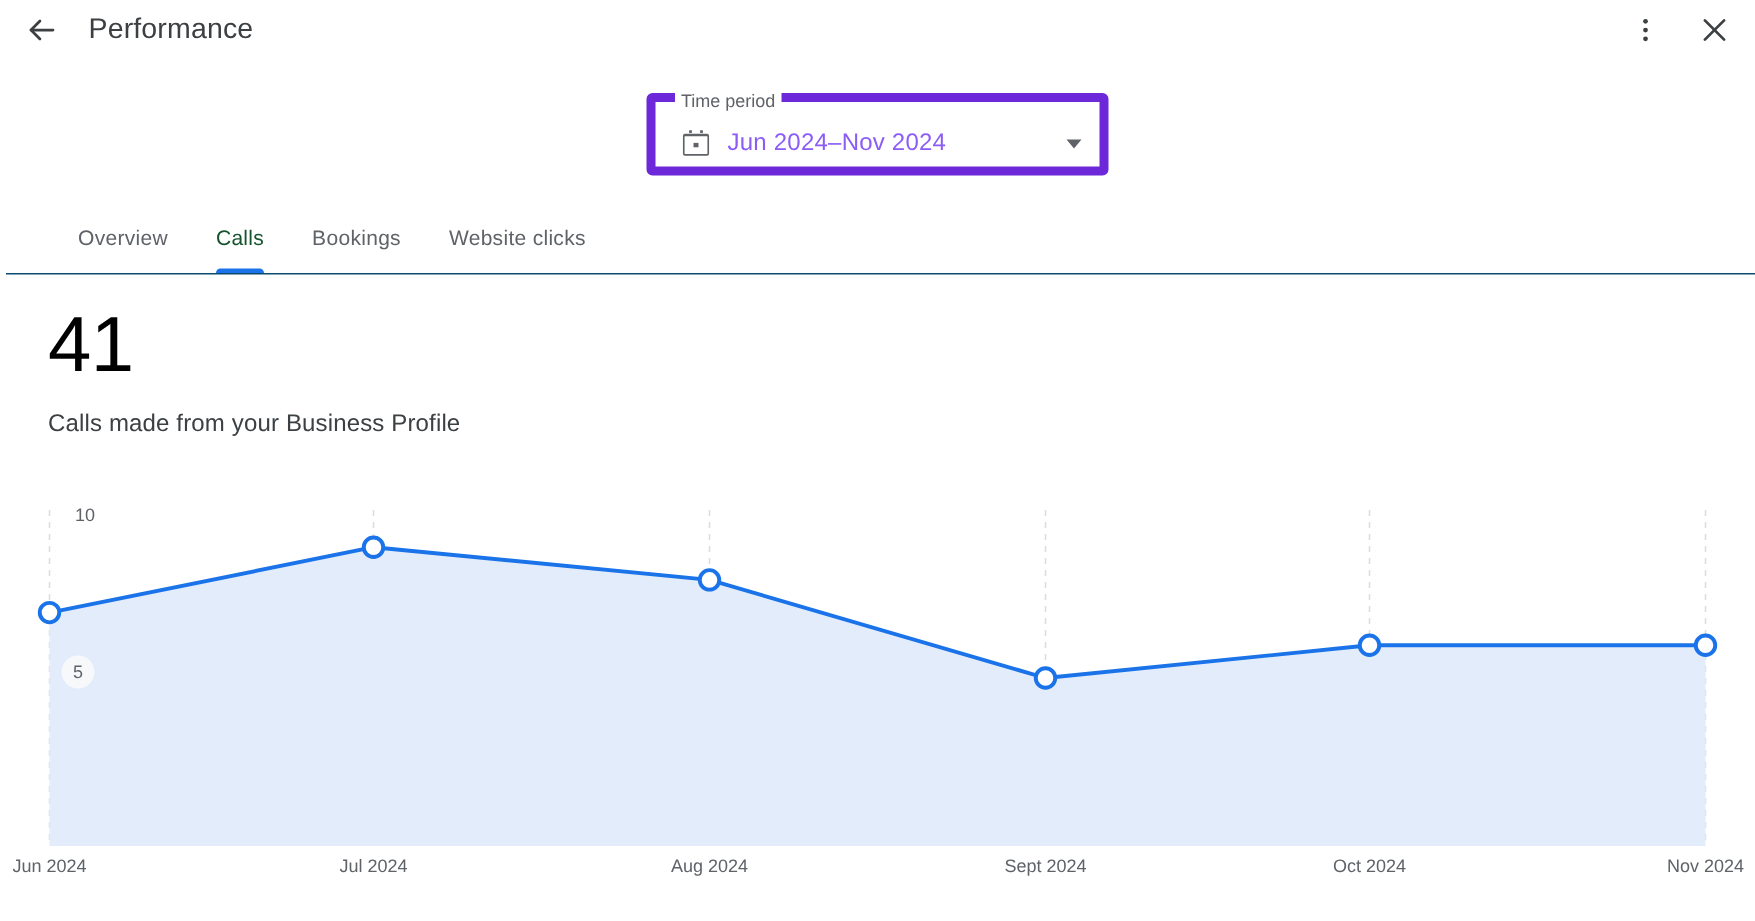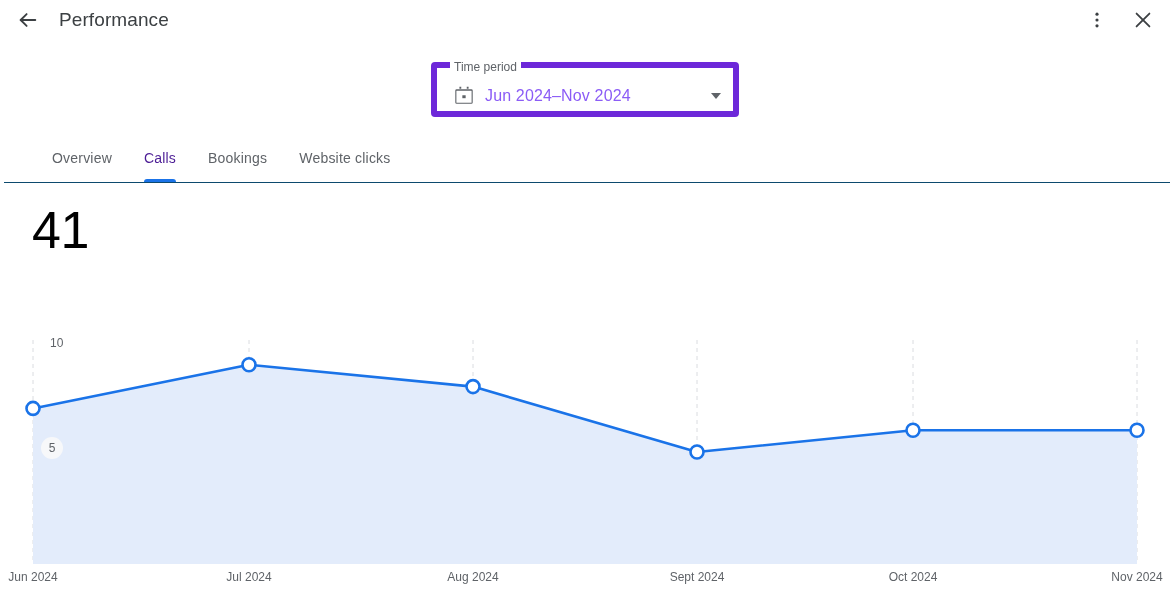--- a/index.html
+++ b/index.html
@@ -110,21 +110,21 @@
     font-size: 14px;
     color: #5f6368;
     letter-spacing: .2px;
     cursor: pointer;
     white-space: nowrap;
     background: transparent;
     border: none;
     font-family: inherit;
   }
   .tab.hovered { background: #f4f4f4; }
-  .tab.active { color: #4c1d95; font-weight: 500; }
+  .tab.active { color: #14532d; font-weight: 500; }
   .tab.active::after {
     content: "";
     position: absolute;
     left: 16px; right: 16px;
     bottom: 0;
     height: 3px;
     background: #1a73e8;
     border-radius: 3px 3px 0 0;
   }
 
@@ -232,20 +232,21 @@
   <button class="tab">
       <span>Bookings</span>
     </button>
   <button class="tab">
       <span>Website clicks</span>
     </button>
 </div>
 
 <div class="metric-block">
   <div class="metric-value">41</div>
+  <div class="metric-label">Calls made from your Business Profile</div>
 </div>
 
 <div class="chart-area">
   <svg class="chart-svg" id="chart-svg" width="1170" height="240">
       <line x1="33" x2="33" y1="10" y2="234" stroke="#dadce0" stroke-width="1" stroke-dasharray="4 4"></line>
       <line x1="249" x2="249" y1="10" y2="234" stroke="#dadce0" stroke-width="1" stroke-dasharray="4 4"></line>
       <line x1="473" x2="473" y1="10" y2="234" stroke="#dadce0" stroke-width="1" stroke-dasharray="4 4"></line>
       <line x1="697" x2="697" y1="10" y2="234" stroke="#dadce0" stroke-width="1" stroke-dasharray="4 4"></line>
       <line x1="913" x2="913" y1="10" y2="234" stroke="#dadce0" stroke-width="1" stroke-dasharray="4 4"></line>
       <line x1="1137" x2="1137" y1="10" y2="234" stroke="#dadce0" stroke-width="1" stroke-dasharray="4 4"></line>

